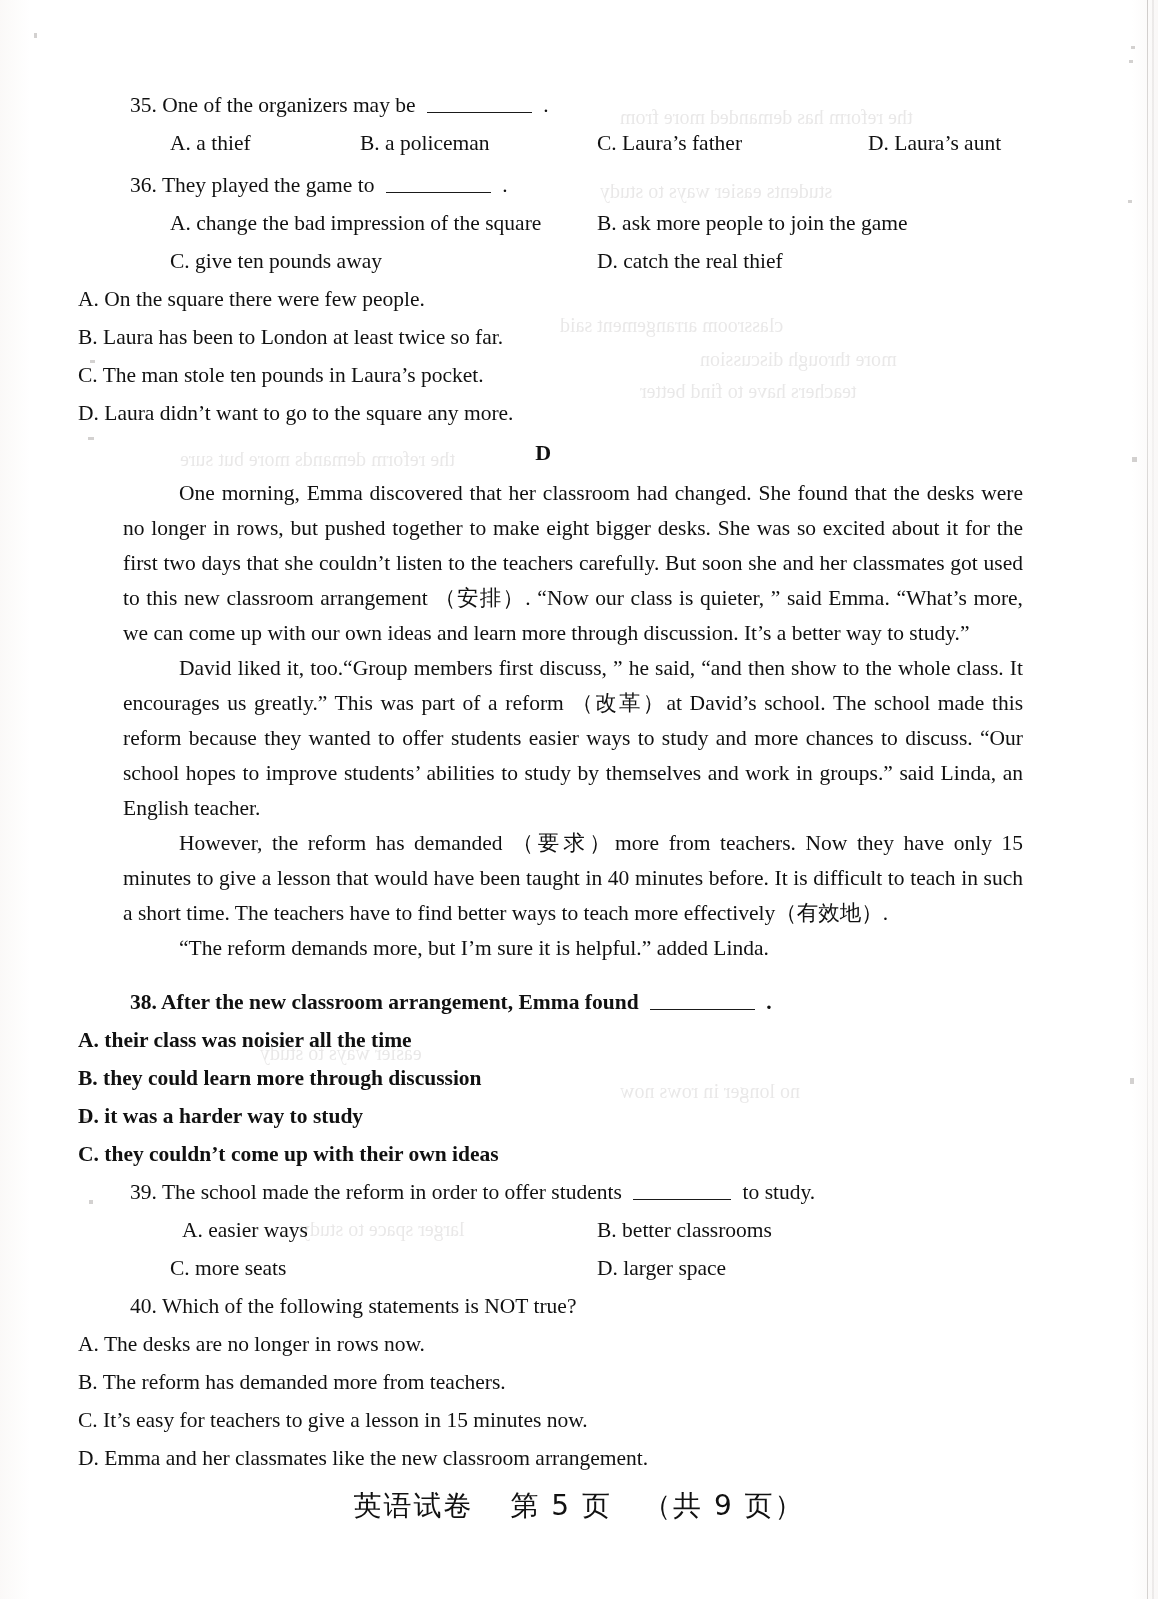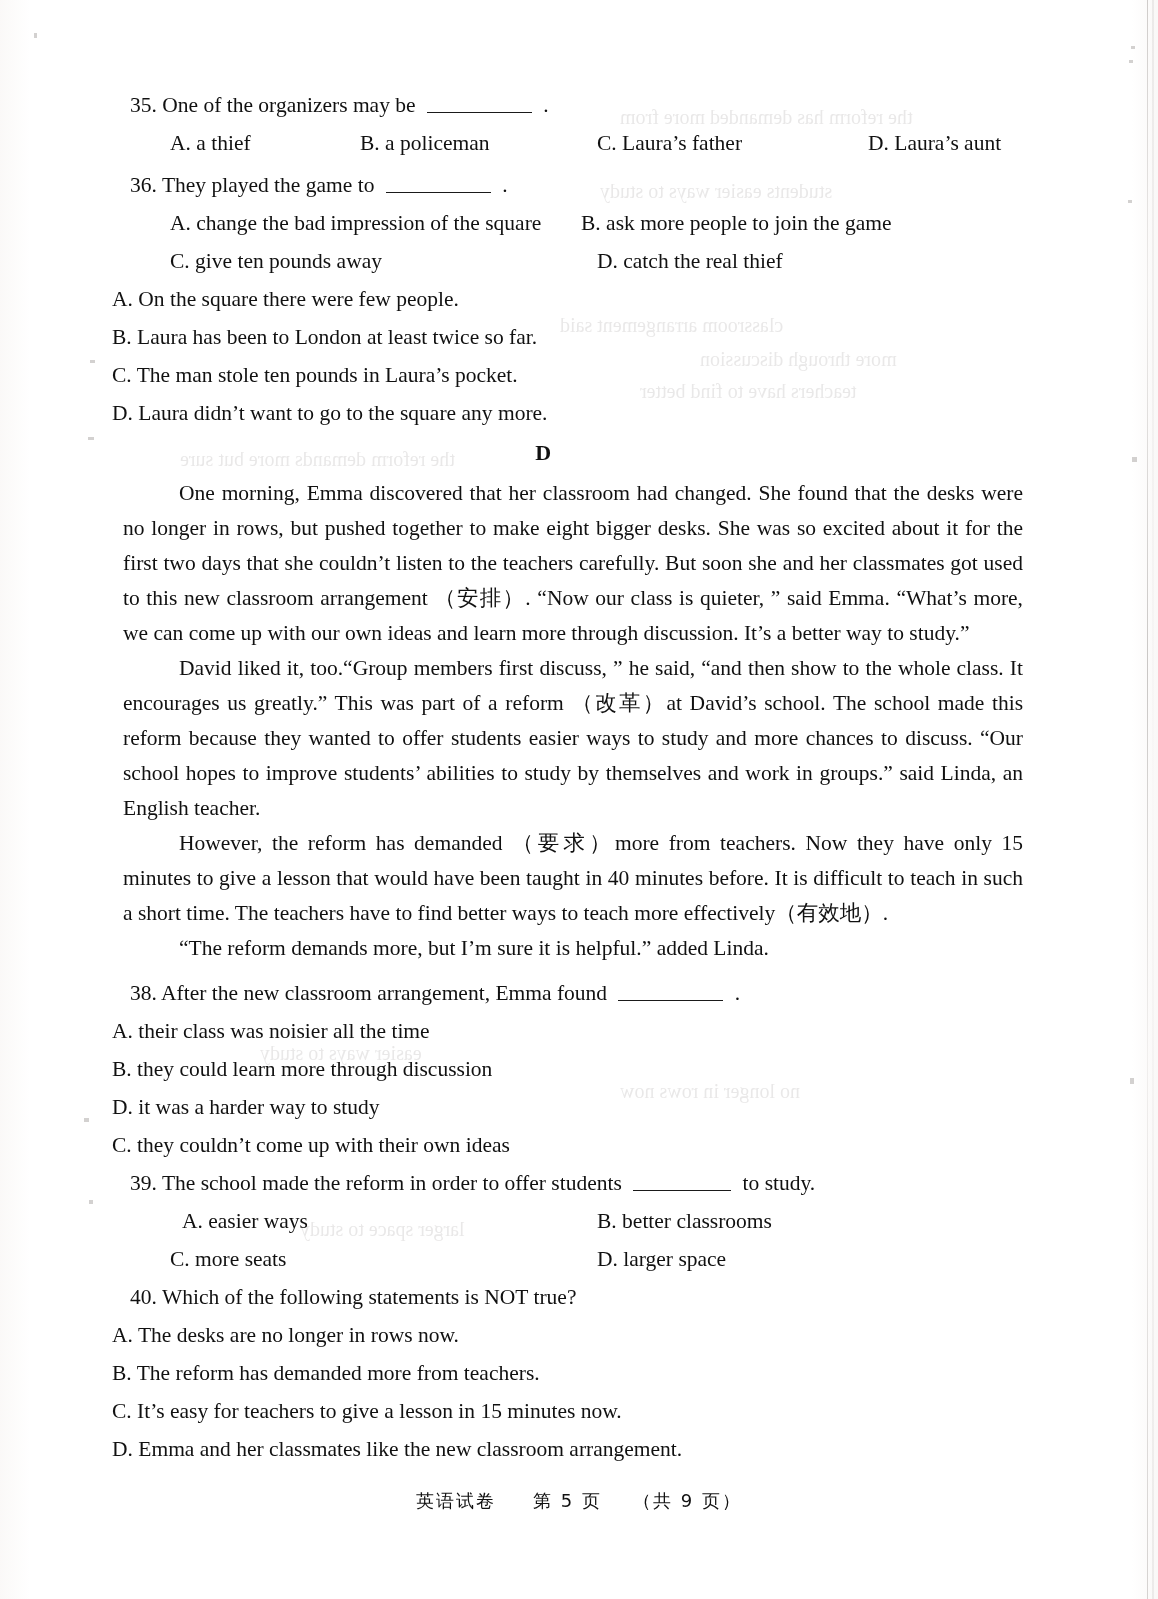--- a/index.html
+++ b/index.html
@@ -104,21 +104,21 @@
     height: 38px;
   }
   .opt {
     position: absolute;
     font-size: 21.5px;
     line-height: 38px;
     white-space: nowrap;
   }
 
   .opt-single {
-    padding-left: 112px;
+    padding-left: 78px;
     font-size: 21.5px;
     line-height: 38px;
     white-space: nowrap;
   }
 
   .section-head {
     text-align: center;
     font-weight: bold;
     font-size: 22px;
     line-height: 34px;
@@ -144,21 +144,21 @@
     position: absolute;
     left: 0;
     top: 1487px;
     width: 1158px;
     text-align: center;
     font-size: 22px;
     letter-spacing: 2px;
   }
   .footer .cnf {
     font-family: "DejaVu Sans", "Liberation Sans", sans-serif;
-    font-size: 18px;
+    font-size: 28px;
   }
 
   
   .ghost {
     position: absolute;
     color: rgba(120,115,112,0.16);
     font-size: 20px;
     line-height: 38px;
     white-space: nowrap;
     pointer-events: none;
@@ -215,21 +215,21 @@
 
     <div class="q-block">
       <div class="q-line q-num-line">
         <span>36.</span>
         <span>They played the game to</span>
         <span class="blank-ul"></span>
         <span>.</span>
       </div>
       <div class="opt-row">
         <div class="opt" style="left:170px;">A. change the bad impression of the square</div>
-        <div class="opt" style="left:581px;">B. ask more people to join the game</div>
+        <div class="opt" style="left:597px;">B. ask more people to join the game</div>
       </div>
       <div class="opt-row">
         <div class="opt" style="left:170px;">C. give ten pounds away</div>
         <div class="opt" style="left:597px;">D. catch the real thief</div>
       </div>
     </div>
 
     <div class="q-block">
       <div class="opt-single">A. On the square there were few people.</div>
       <div class="opt-single">B. Laura has been to London at least twice so far.</div>
@@ -237,21 +237,21 @@
       <div class="opt-single">D. Laura didn’t want to go to the square any more.</div>
     </div>
 
     <div class="section-head" style="margin-top:4px;">D</div>
 
     <div class="para indent" style="margin-top:6px;">One morning, Emma discovered that her classroom had changed. She found that the desks were no longer in rows, but pushed together to make eight bigger desks. She was so excited about it for the first two days that she couldn’t listen to the teachers carefully. But soon she and her classmates got used to this new classroom arrangement （安排）. “Now our class is quieter, ” said Emma. “What’s more, we can come up with our own ideas and learn more through discussion. It’s a better way to study.”</div>
     <div class="para indent">David liked it, too.“Group members first discuss, ” he said, “and then show to the whole class. It encourages us greatly.” This was part of a reform （改革）at David’s school. The school made this reform because they wanted to offer students easier ways to study and more chances to discuss. “Our school hopes to improve students’ abilities to study by themselves and work in groups.” said Linda, an English teacher.</div>
     <div class="para indent">However, the reform has demanded （要求）more from teachers. Now they have only 15 minutes to give a lesson that would have been taught in 40 minutes before. It is difficult to teach in such a short time. The teachers have to find better ways to teach more effectively（有效地）.</div>
     <div class="para indent" style="text-align:left;">“The reform demands more, but I’m sure it is helpful.” added Linda.</div>
 
-    <div class="q-block" style="margin-top:8px;">
+    <div class="q-block" style="margin-top:17px;font-weight:bold;">
       <div class="q-line q-num-line">
         <span>38.</span>
         <span>After the new classroom arrangement, Emma found</span>
         <span class="blank-ul"></span>
         <span>.</span>
       </div>
       <div class="opt-single">A. their class was noisier all the time</div>
       <div class="opt-single">B. they could learn more through discussion</div>
       <div class="opt-single">D. it was a harder way to study</div>
       <div class="opt-single">C. they couldn’t come up with their own ideas</div>

